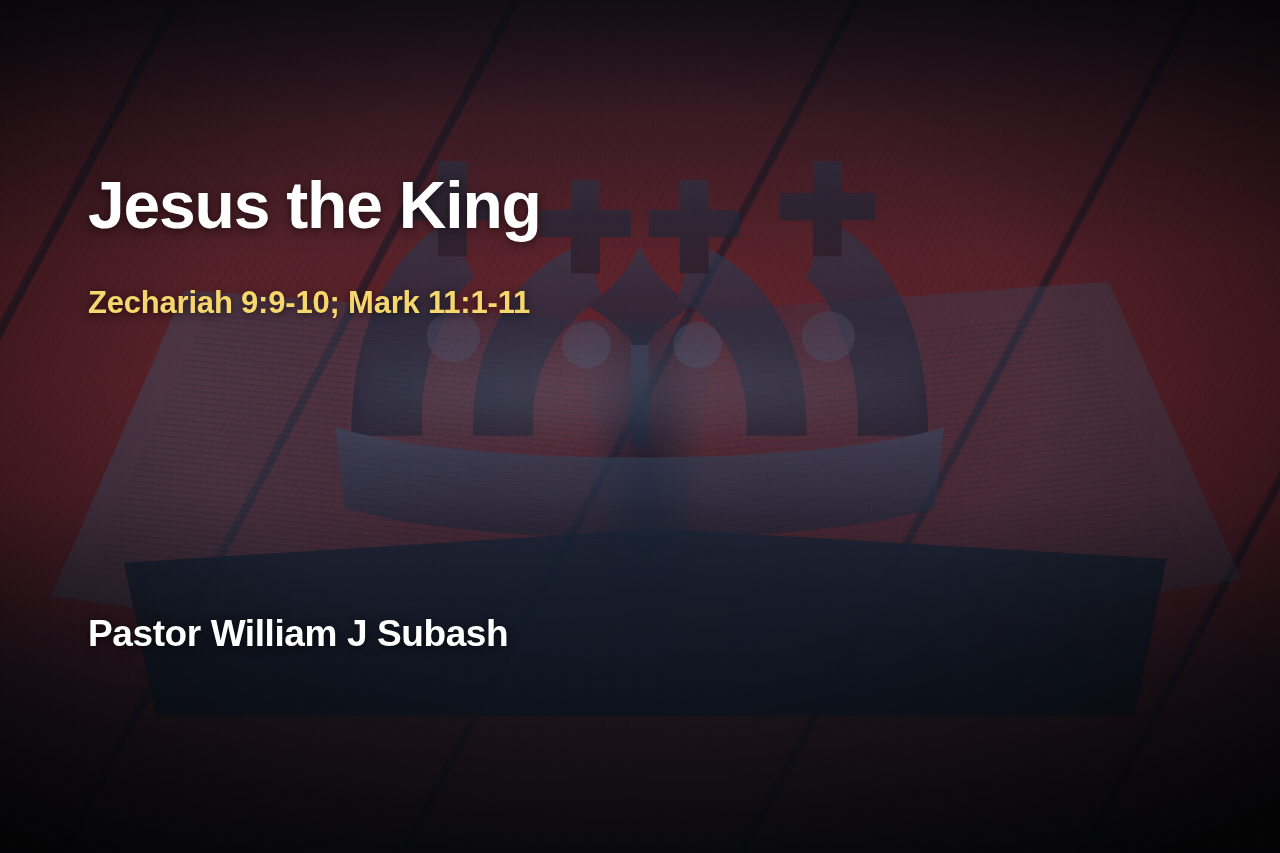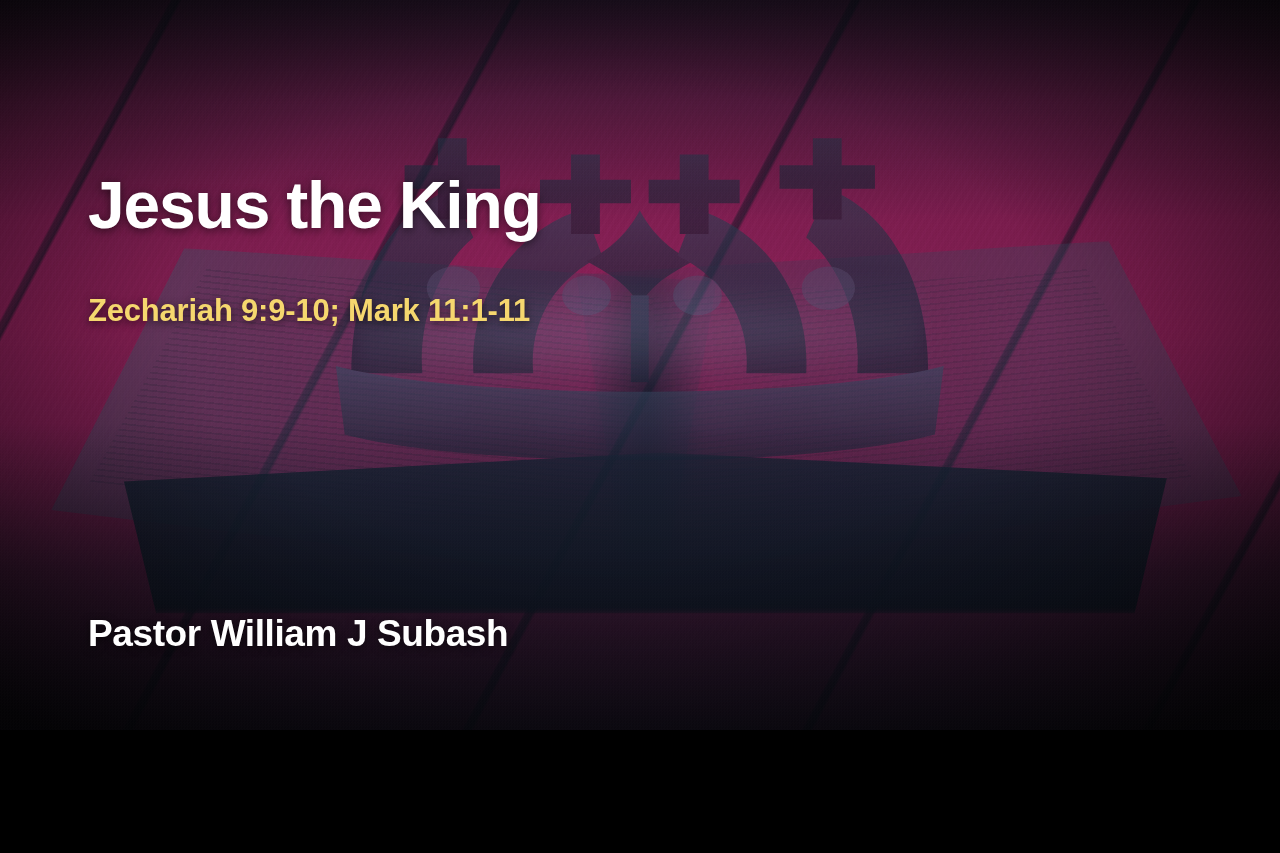--- a/index.html
+++ b/index.html
@@ -5,23 +5,23 @@
 <style>
   html, body {
     margin: 0;
     padding: 0;
     background: #000;
   }
 
   .slide {
     position: relative;
     width: 1280px;
-    height: 730px;
+    height: 853px;
     overflow: hidden;
-    background: #be185d;
+    background: #7f1d1d;
     font-family: "Liberation Sans", "DejaVu Sans", sans-serif;
   }
 
   
 
   .bg-layer {
     position: absolute;
     inset: 0;
     pointer-events: none;
   }
@@ -246,21 +246,21 @@
     line-height: 1.05;
     font-weight: 700;
     letter-spacing: -1.2px;
     color: #ffffff;
     text-shadow: 0 2px 10px rgba(0,0,0,0.55);
     white-space: nowrap;
   }
 
   .subtitle {
     position: absolute;
-    top: 292px;
+    top: 284px;
     left: 0;
     margin: 0;
     font-size: 31px;
     line-height: 1.2;
     font-weight: 700;
     letter-spacing: -0.2px;
     color: #f5d76e;
     text-shadow: 0 2px 8px rgba(0,0,0,0.6);
     white-space: nowrap;
   }

